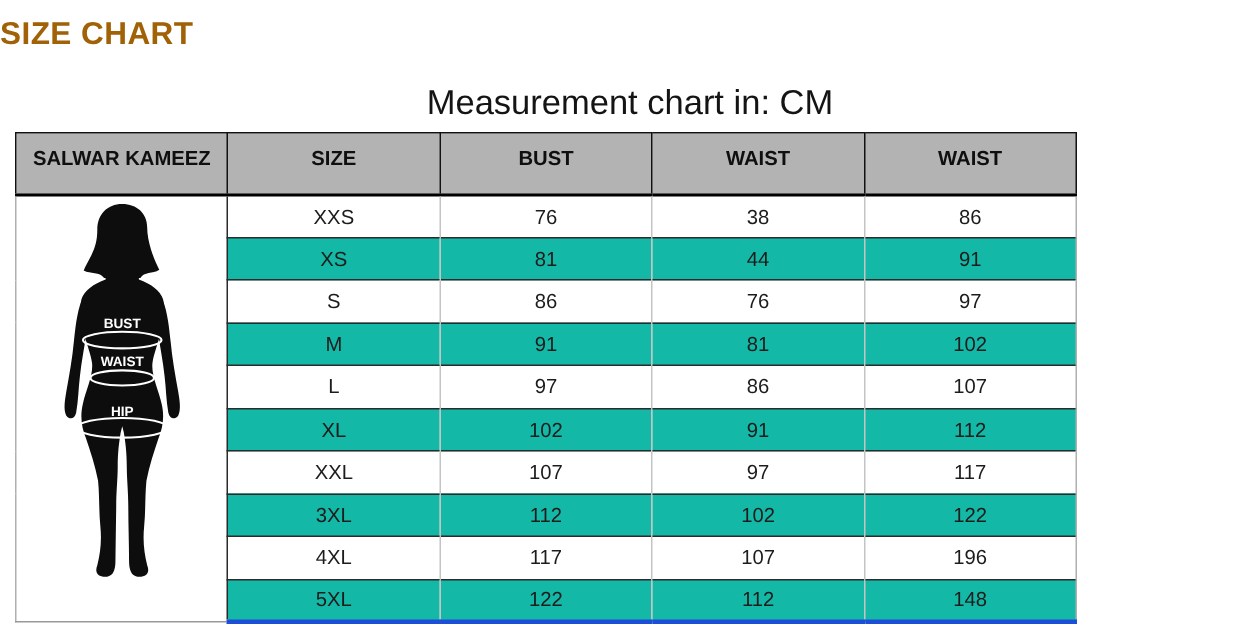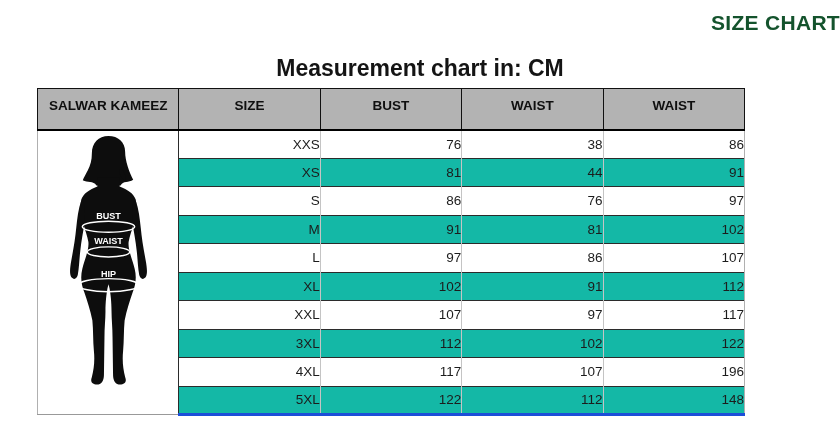--- a/index.html
+++ b/index.html
@@ -7,57 +7,55 @@
   .page {
     position:relative;
     width:840px; height:426px;
     background:#ffffff;
     font-family:"Liberation Sans", sans-serif;
     color:#1a1a1a;
     overflow:hidden;
   }
   .title {
     padding-top:11px;
-    text-align:right;
+    text-align:left;
     font-size:21px;
     font-weight:bold;
     letter-spacing:0.3px;
-    color:#14532d;
-    padding-left:34px;
+    color:#a16207;
   }
   .subtitle {
     margin-top:20px;
     text-align:center;
     font-size:23px;
-    font-weight:bold;
+    font-weight:normal;
     color:#141414;
   }
   table.size-chart {
     position:absolute;
     left:10px; top:88px;
     width:708px;
     border-collapse:collapse;
     table-layout:fixed;
-    margin-left:27px;
   }
   .size-chart col { width:20%; }
   .size-chart th {
     background:#b3b3b3;
     border:1.5px solid #111111;
     border-bottom:2.5px solid #000000;
     height:41px;
     vertical-align:top;
     padding-top:9px;
     text-align:center;
     font-size:13.5px;
     font-weight:bold;
     color:#0f0f0f;
   }
   .size-chart td {
-    text-align:right;
+    text-align:center;
     vertical-align:middle;
     font-size:13.5px;
     color:#1c1c1c;
     border-top:1.5px solid #2b2b2b;
     border-left:1px solid #c4c4c4;
     border-right:1px solid #c4c4c4;
   }
   .size-chart tbody tr { height:28.5px; background:#ffffff; }
   .size-chart tbody tr.alt { background:#14b8a6; }
   .size-chart td.fig-cell {

